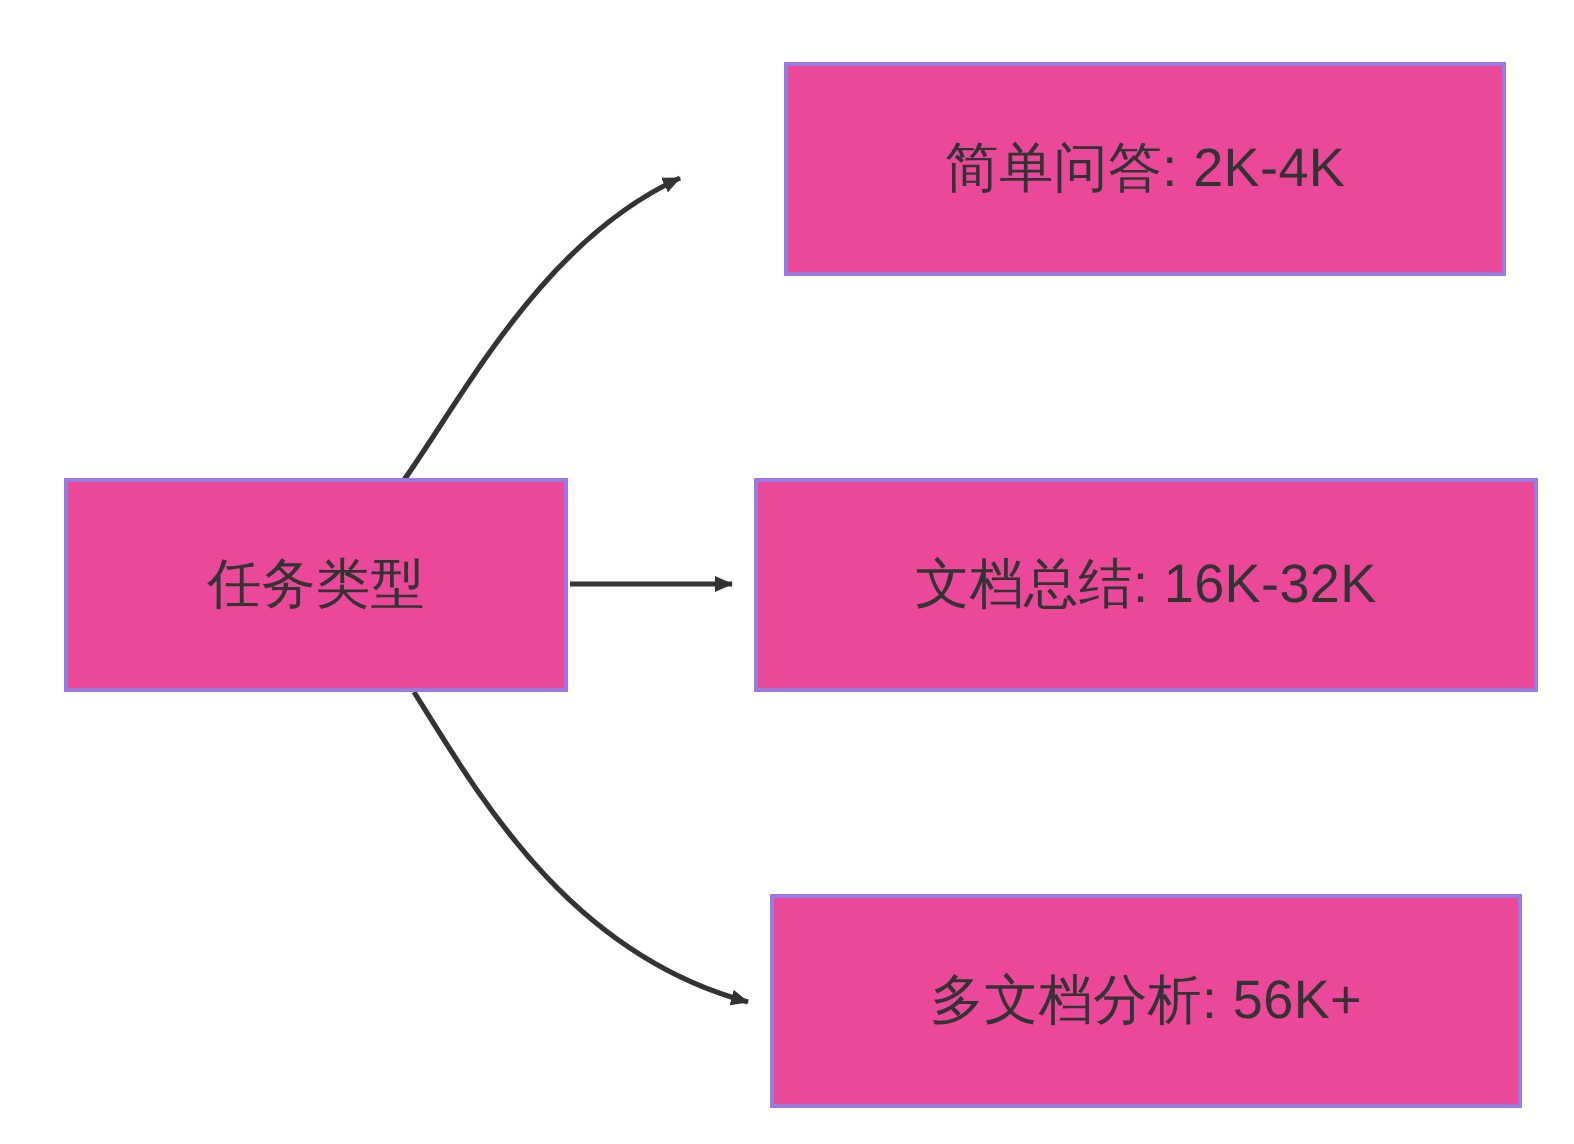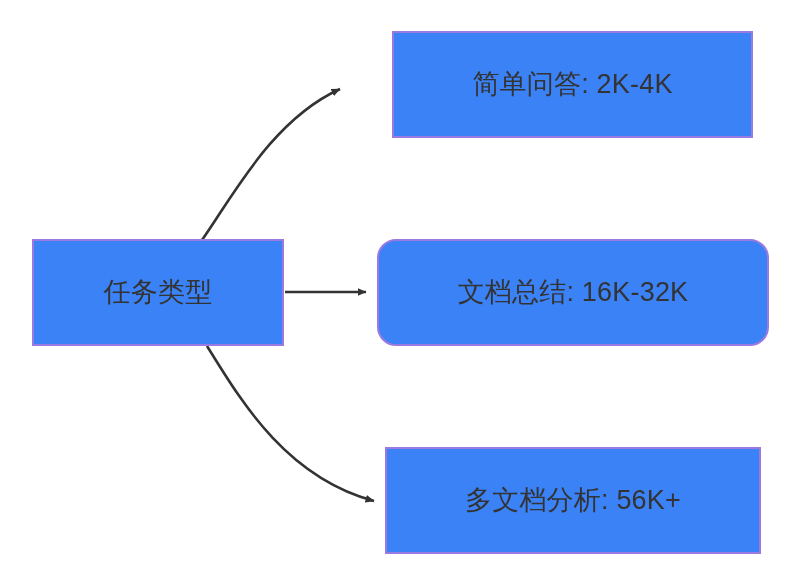--- a/index.html
+++ b/index.html
@@ -20,21 +20,21 @@
   #edges {
     position: absolute;
     left: 0;
     top: 0;
     width: 787px;
     height: 572px;
   }
   .node {
     position: absolute;
     box-sizing: border-box;
-    background: #3b82f6;
+    background: #ec4899;
     border: 2px solid #9a7ae0;
     display: flex;
     align-items: center;
     justify-content: center;
     color: #333333;
     font-size: 27px;
     line-height: 1.2;
     letter-spacing: 0.2px;
     white-space: nowrap;
     z-index: 2;
@@ -52,21 +52,20 @@
     left: 392px;
     top: 31px;
     width: 361px;
     height: 107px;
   }
   #node-doc-summary {
     left: 377px;
     top: 239px;
     width: 392px;
     height: 107px;
-    border-radius: 19px;
   }
   #node-multi-doc {
     left: 385px;
     top: 447px;
     width: 376px;
     height: 107px;
   }
 </style>
 </head>
 <body>

